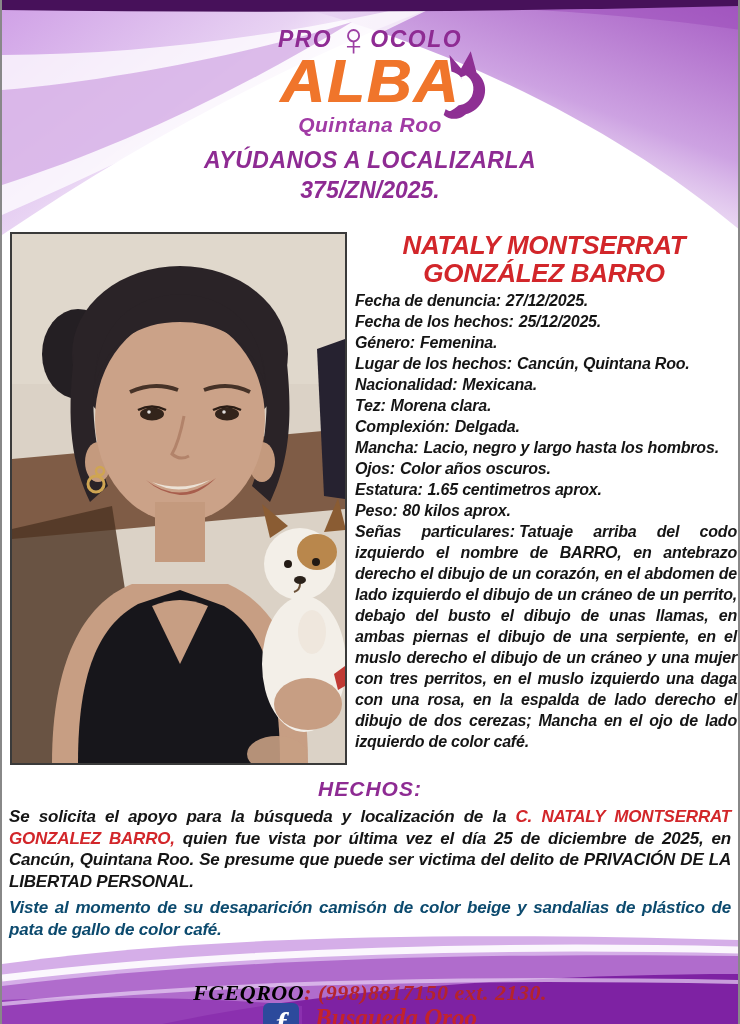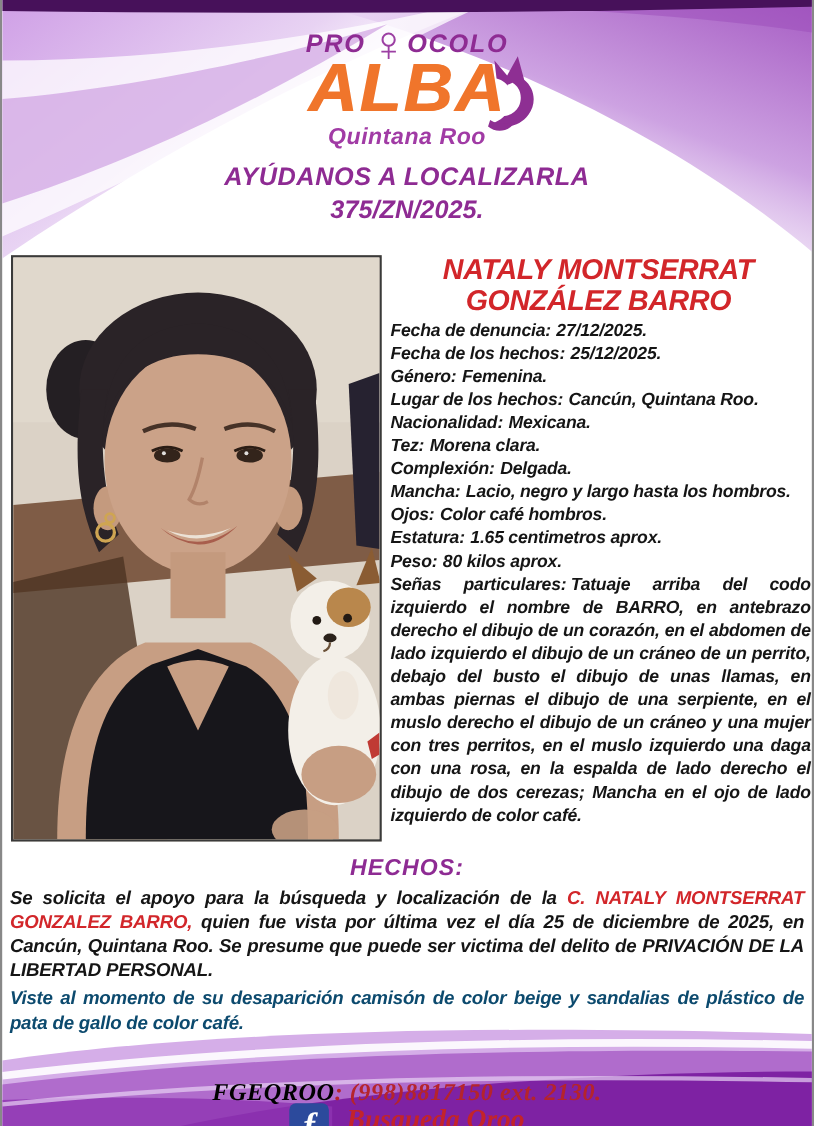--- a/index.html
+++ b/index.html
@@ -225,21 +225,21 @@
 
   <div class="details">
     <div class="detail-row"><span class="detail-label">Fecha de denuncia:</span><span>27/12/2025.</span></div>
     <div class="detail-row"><span class="detail-label">Fecha de los hechos:</span><span>25/12/2025.</span></div>
     <div class="detail-row"><span class="detail-label">Género:</span><span>Femenina.</span></div>
     <div class="detail-row"><span class="detail-label">Lugar de los hechos:</span><span>Cancún, Quintana Roo.</span></div>
     <div class="detail-row"><span class="detail-label">Nacionalidad:</span><span>Mexicana.</span></div>
     <div class="detail-row"><span class="detail-label">Tez:</span><span>Morena clara.</span></div>
     <div class="detail-row"><span class="detail-label">Complexión:</span><span>Delgada.</span></div>
     <div class="detail-row"><span class="detail-label">Mancha:</span><span>Lacio, negro y largo hasta los hombros.</span></div>
-    <div class="detail-row"><span class="detail-label">Ojos:</span><span>Color café hombros.</span></div>
+    <div class="detail-row"><span class="detail-label">Ojos:</span><span>Color años oscuros.</span></div>
     <div class="detail-row"><span class="detail-label">Estatura:</span><span>1.65 centimetros aprox.</span></div>
     <div class="detail-row"><span class="detail-label">Peso:</span><span>80 kilos aprox.</span></div>
     <p class="senas"><span class="detail-label">Señas particulares:</span><span>Tatuaje arriba del codo izquierdo el nombre de BARRO, en antebrazo derecho el dibujo de un corazón, en el abdomen de lado izquierdo el dibujo de un cráneo de un perrito, debajo del busto el dibujo de unas llamas, en ambas piernas el dibujo de una serpiente, en el muslo derecho el dibujo de un cráneo y una mujer con tres perritos, en el muslo izquierdo una daga con una rosa, en la espalda de lado derecho el dibujo de dos cerezas; Mancha en el ojo de lado izquierdo de color café.</span></p>
   </div>
 
   <div class="hechos-title">HECHOS:</div>
   <p class="hechos-p1"><span>Se solicita el apoyo para la búsqueda y localización de la </span><span class="highlight">C. NATALY MONTSERRAT GONZALEZ BARRO,</span><span> quien fue vista por última vez el día 25 de diciembre de 2025, en Cancún, Quintana Roo. Se presume que puede ser victima del delito de PRIVACIÓN DE LA LIBERTAD PERSONAL.</span></p>
   <p class="hechos-p2">Viste al momento de su desaparición camisón de color beige y sandalias de plástico de pata de gallo de color café.</p>
 
   <div class="footer-line">

